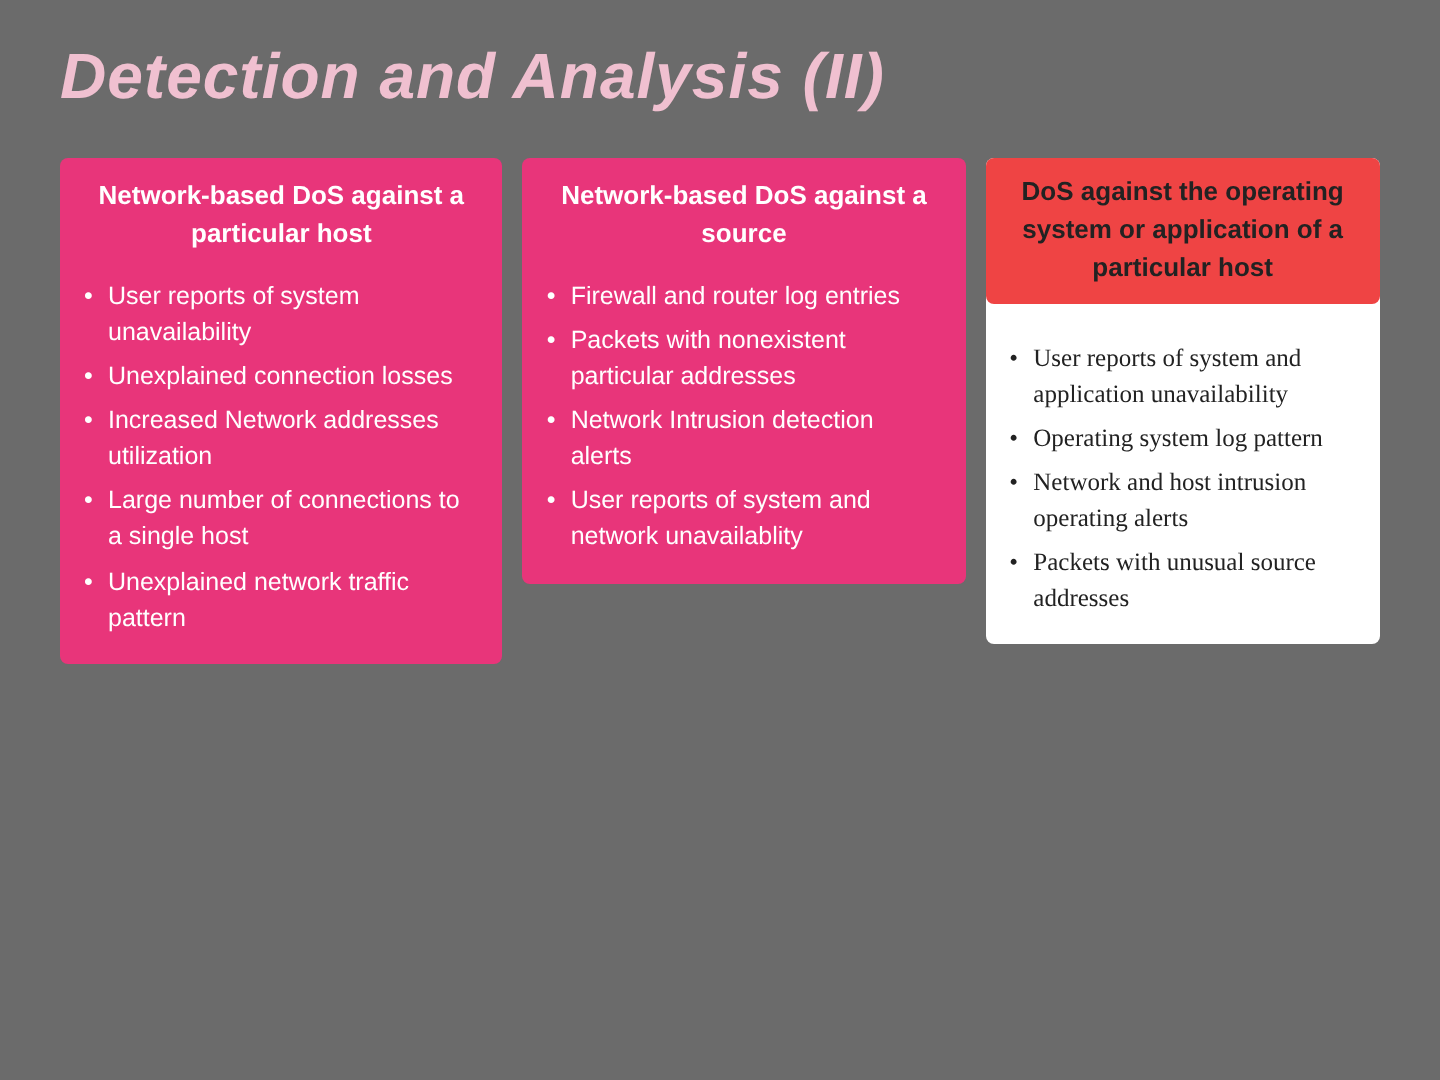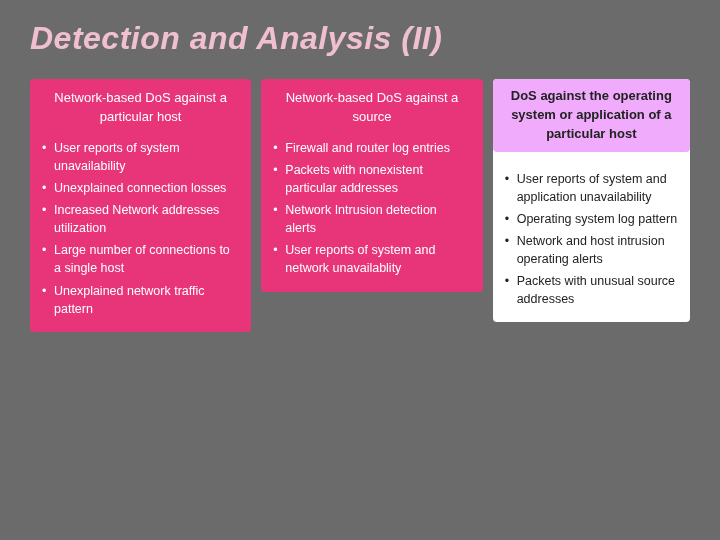--- a/index.html
+++ b/index.html
@@ -43,21 +43,21 @@
       background: #e8357a;
       color: white;
       border-radius: 4px;
       padding: 10px 12px;
       flex: 1;
       font-size: 12.5px;
       line-height: 1.45;
     }
 
     .card-header {
-      font-weight: normal;
+      font-weight: bold;
       font-size: 13px;
       text-align: center;
       margin-bottom: 8px;
       padding-bottom: 4px;
     }
 
     .card ul {
       list-style: none;
       padding: 0;
     }
@@ -68,21 +68,21 @@
       margin-bottom: 4px;
     }
 
     .card ul li::before {
       content: "•";
       position: absolute;
       left: 0;
     }
 
     .card-right-header {
-      background: #f0abfc;
+      background: #ef4444;
       color: #222;
       border-radius: 4px;
       padding: 8px 12px;
       font-size: 13px;
       font-weight: bold;
       text-align: center;
       margin-bottom: 8px;
     }
 
     .card-right {
@@ -97,20 +97,21 @@
       flex-direction: column;
     }
 
     .card-right-body {
       padding: 10px 12px;
     }
 
     .card-right ul {
       list-style: none;
       padding: 0;
+      font-family: Liberation Serif, serif;
     }
 
     .card-right ul li {
       padding-left: 12px;
       position: relative;
       margin-bottom: 4px;
       color: #222;
     }
 
     .card-right ul li::before {

